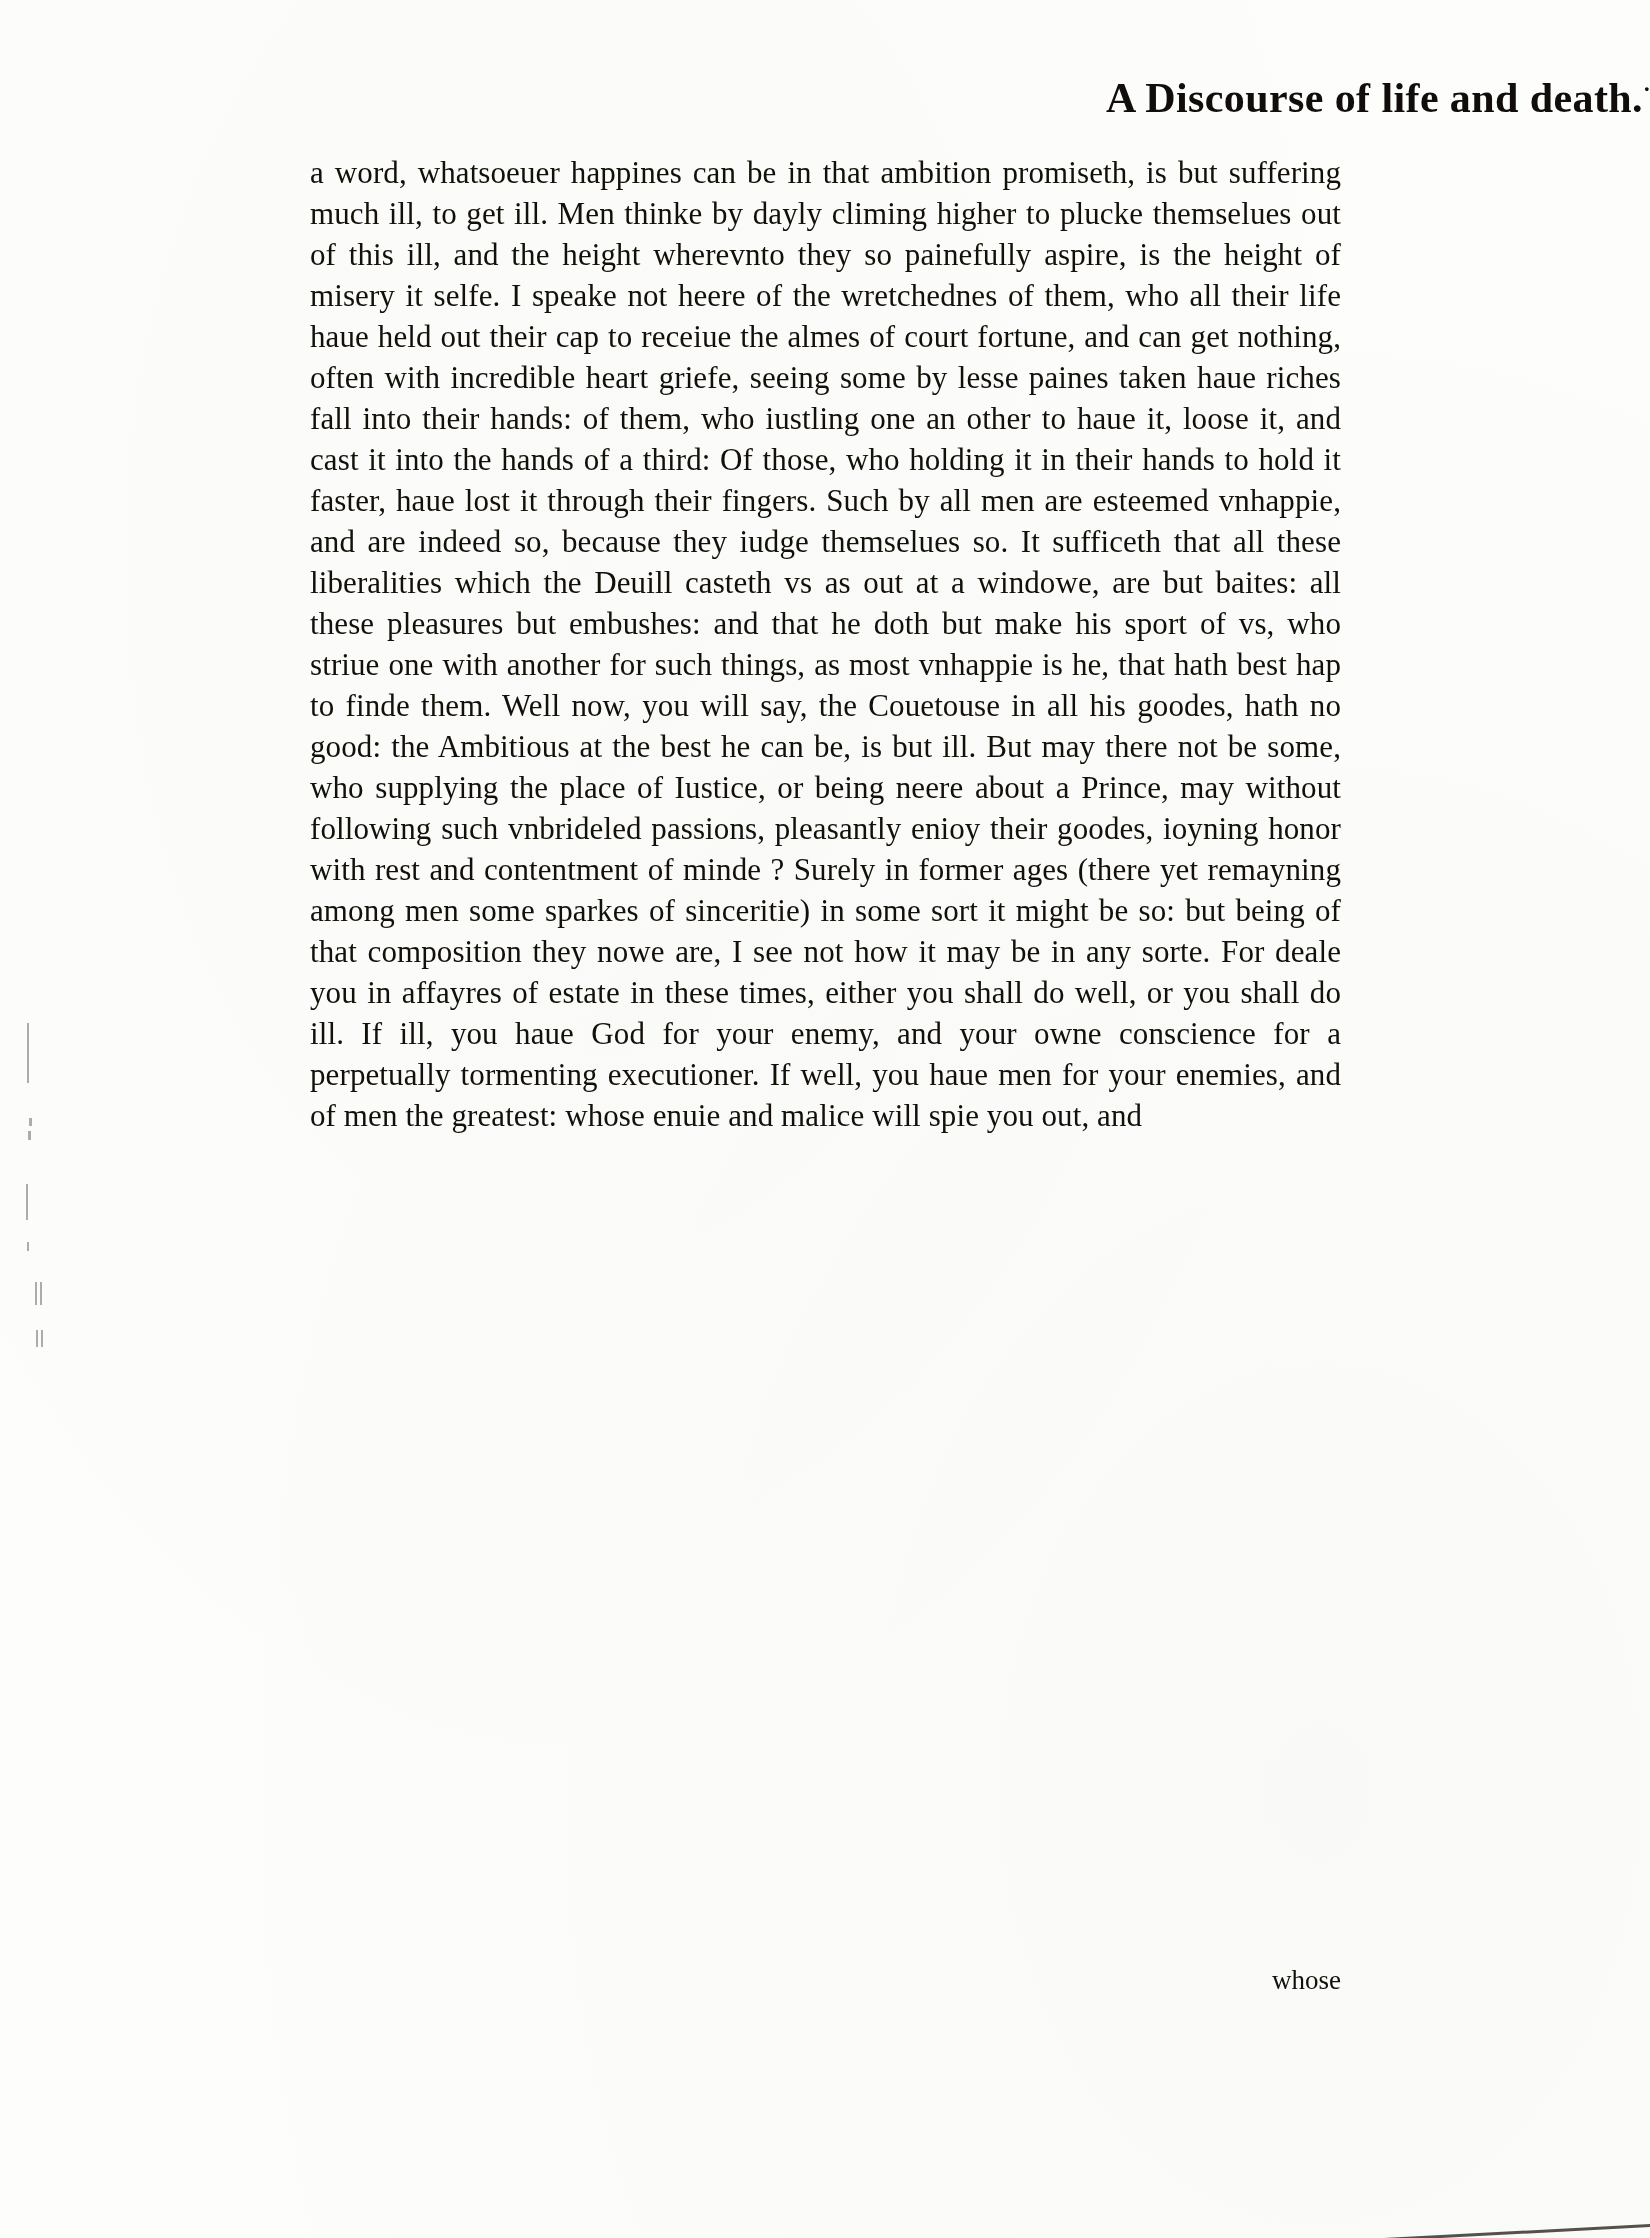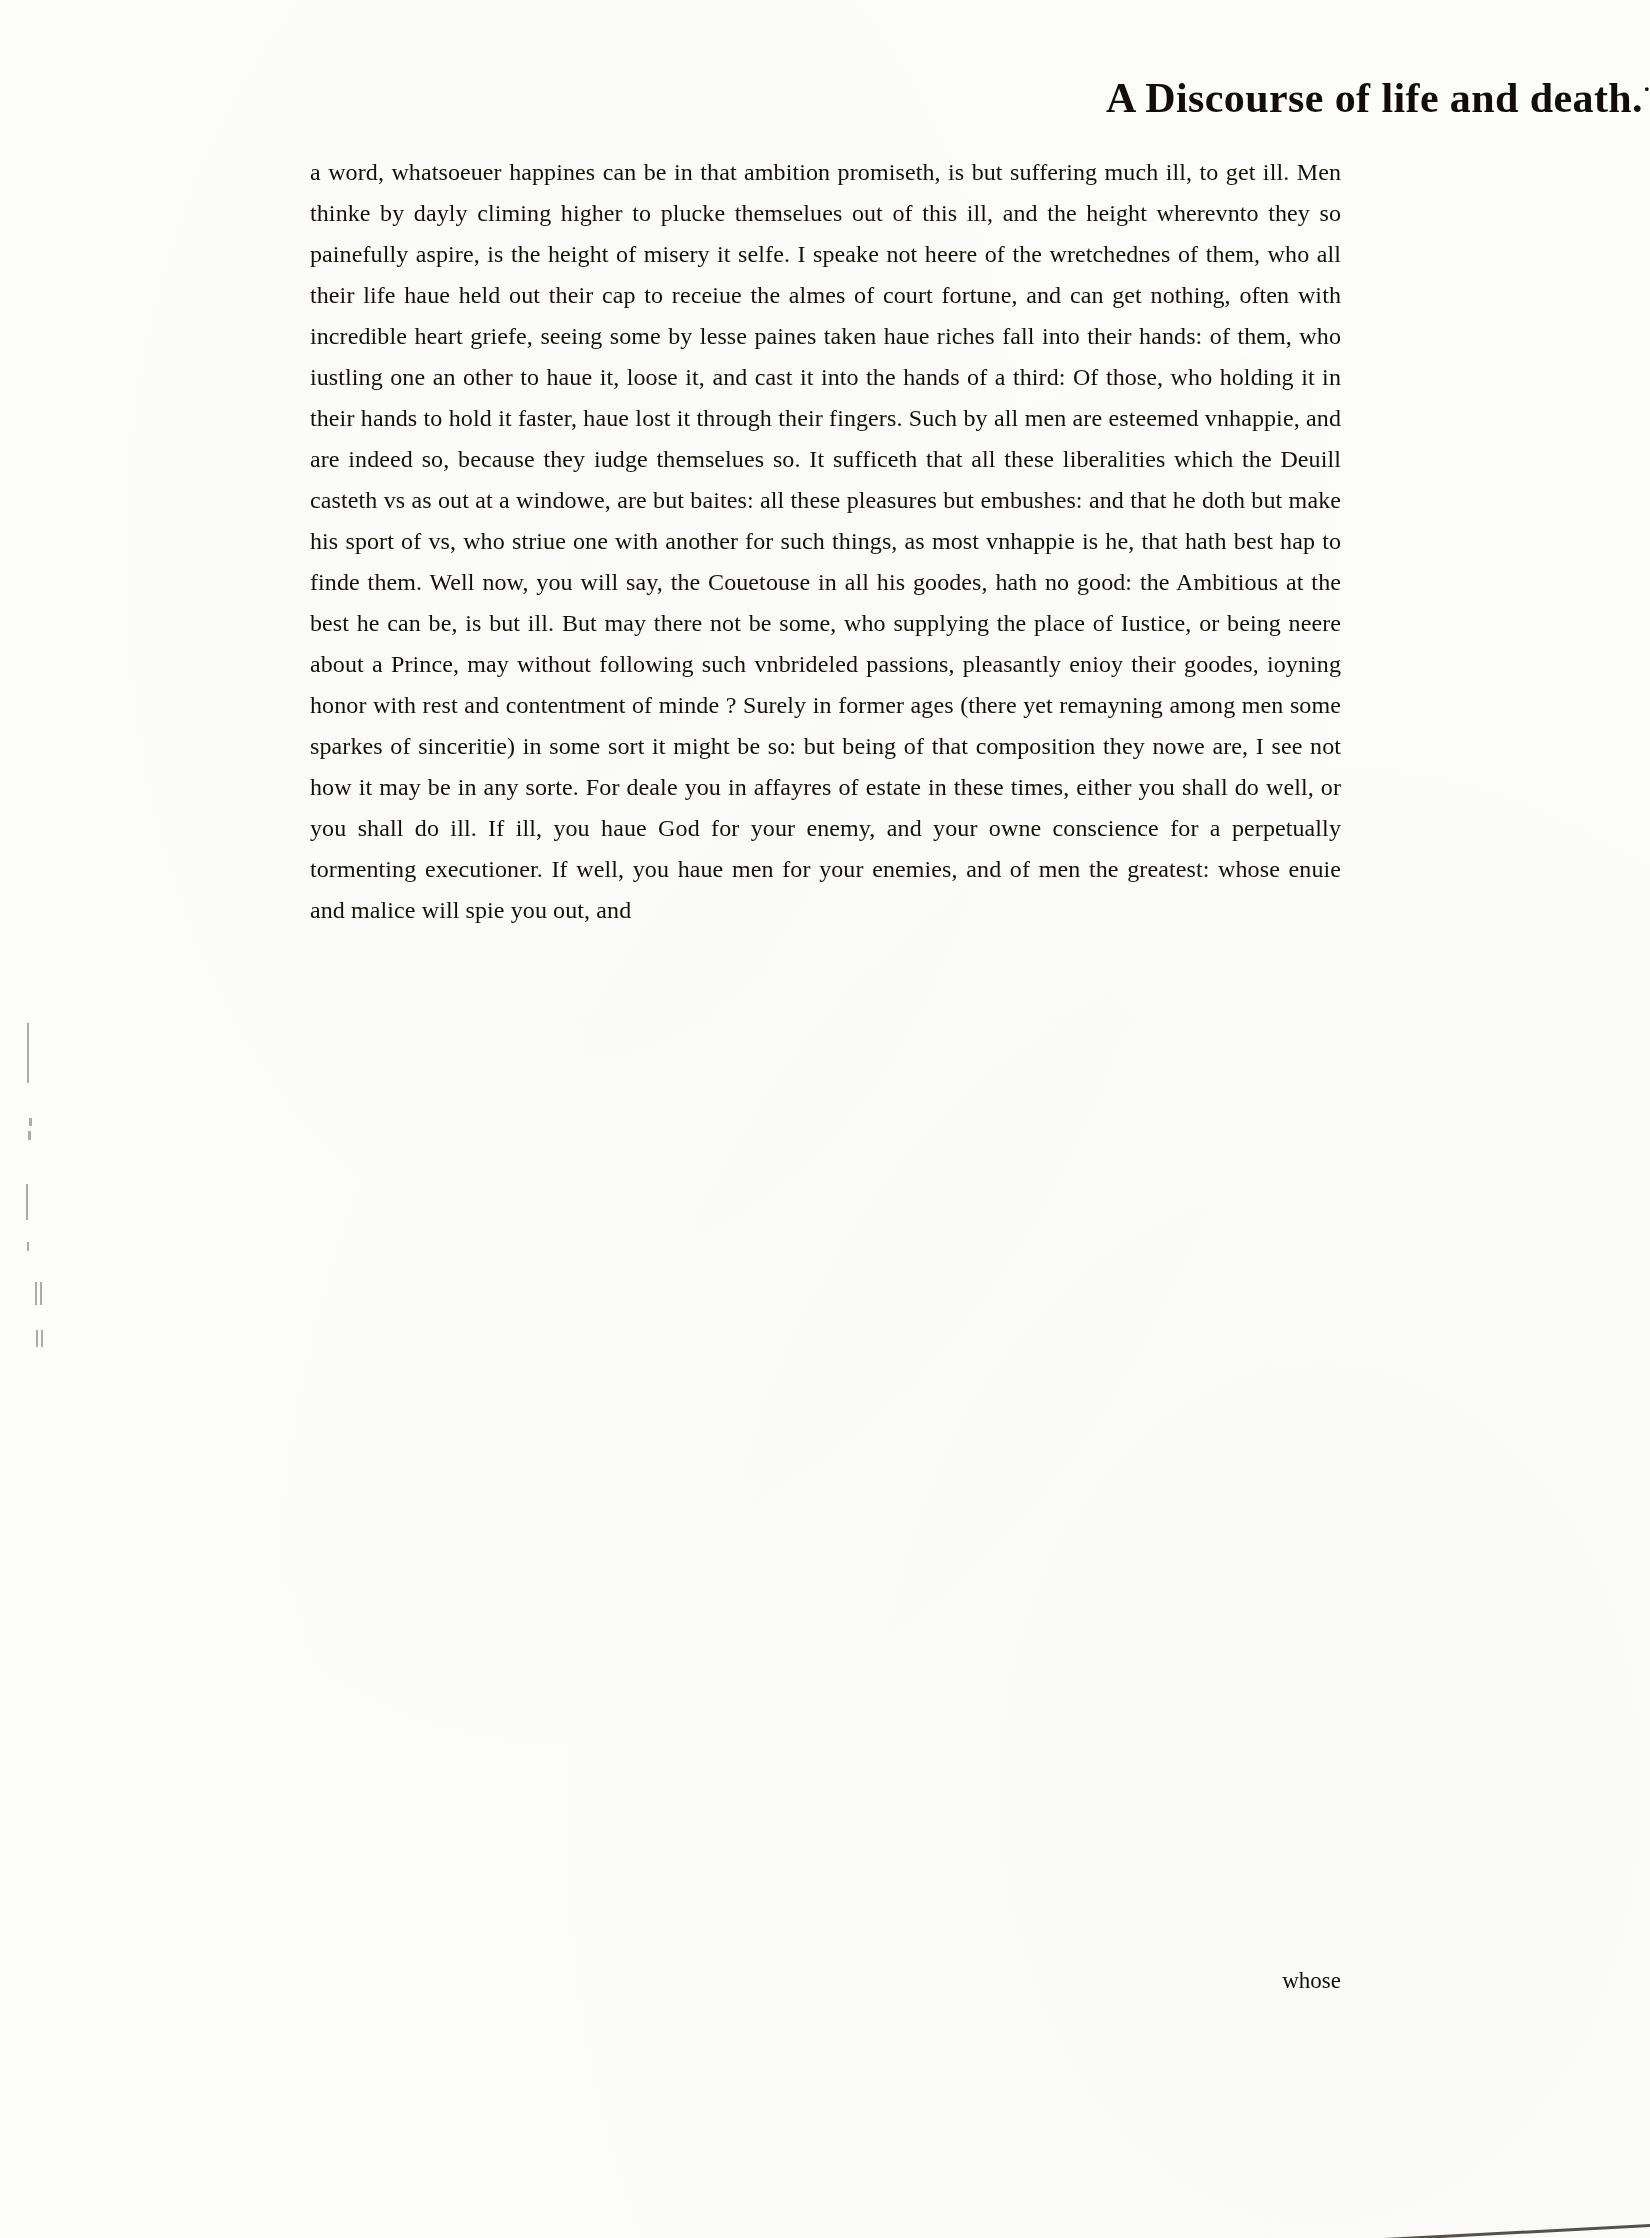--- a/index.html
+++ b/index.html
@@ -43,39 +43,39 @@
   .running-title .tiny-mark {
     font-size: 23px;
     vertical-align: super;
   }
 
   .body-text {
     position: absolute;
     top: 152px;
     left: 310px;
     width: 1031px;
-    font-size: 24px;
+    font-size: 31px;
     line-height: 41px;
     text-align: justify;
     text-justify: inter-word;
     color: #131009;
     font-family: "Liberation Serif", serif;
     letter-spacing: 0.1px;
   }
   .body-text p {
     margin: 0;
     text-indent: 0;
   }
   .last-line {
     position: absolute;
     top: 1960px;
     left: 310px;
     width: 1031px;
     text-align: right;
-    font-size: 23px;
+    font-size: 27px;
     line-height: 41px;
     font-family: "Liberation Serif", serif;
     color: #131009;
   }
 
   
   .margin-marks {
     position: absolute;
     left: 22px;
     top: 1023px;

